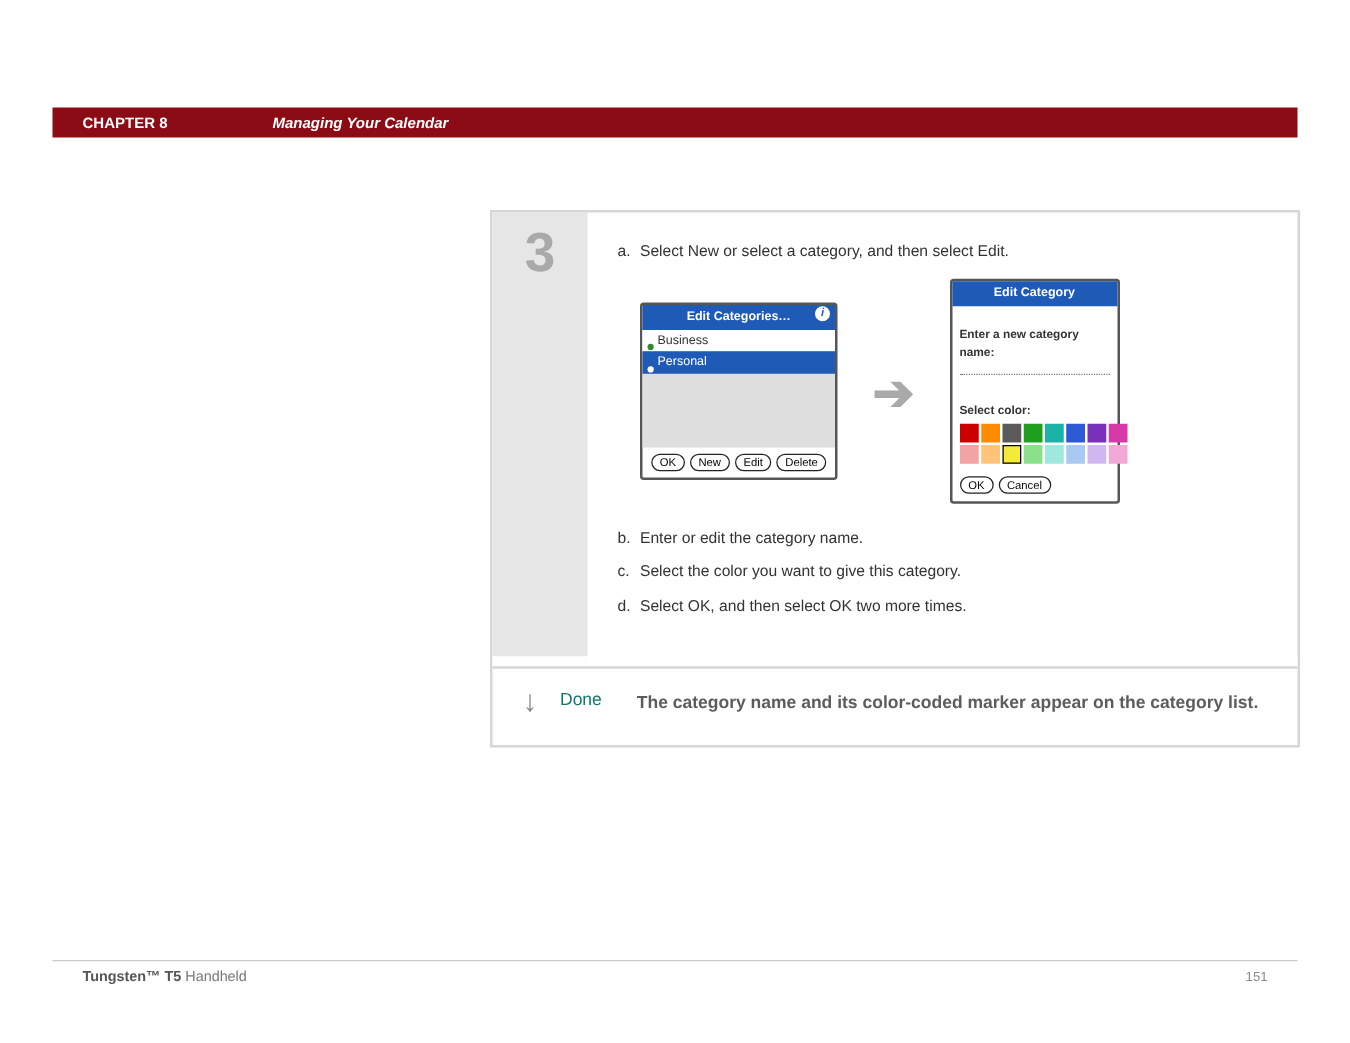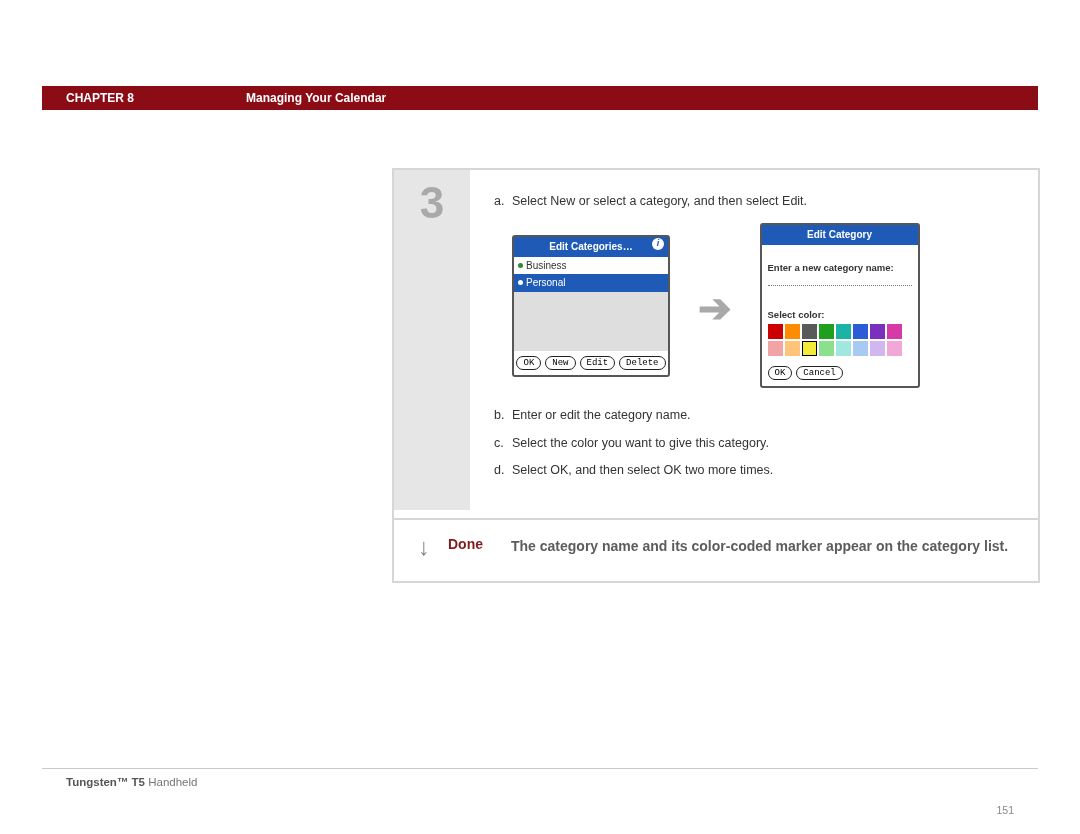--- a/index.html
+++ b/index.html
@@ -17,21 +17,21 @@
     right: 42px;
     height: 24px;
     background: #8b0c14;
     display: flex;
     align-items: center;
     color: #fff;
     font-size: 12px;
     font-weight: bold;
   }
   .header-bar .chapter { margin-left: 24px; }
-  .header-bar .title { margin-left: 112px; }
+  .header-bar .title { margin-left: 84px; font-style: italic; }
 
   .step-card {
     position: absolute;
     top: 168px;
     left: 392px;
     width: 648px;
     border: 2px solid #d6d6d6;
     background: #fff;
   }
   .step-top {
@@ -92,21 +92,21 @@
     display: flex; align-items: center; justify-content: center;
     font-style: italic;
   }
   .dlg1-list {
     height: 94px;
     background: #dedede;
     margin: 0;
   }
   .dlg1-list .item {
     display: flex;
-    align-items: center;
+    align-items: flex-end;
     padding: 1px 4px;
     background: #fff;
     font-size: 10px;
     gap: 3px;
   }
   .dlg1-list .item.selected { background: #1f5ab6; color: #fff; }
   .dlg1-list .dot { width: 5px; height: 5px; border-radius: 50%; }
   .dlg1 .btnrow {
     display: flex;
     gap: 4px;
@@ -114,32 +114,32 @@
     justify-content: center;
   }
   .pbtn {
     border: 1.2px solid #222;
     border-radius: 7px;
     background: #fff;
     font-size: 9px;
     padding: 0px 6px;
     line-height: 12px;
     cursor: pointer;
-    font-family: Liberation Mono, monospace;
+    font-family: Liberation Sans, sans-serif;
     text-align: center;
   }
 
   .arrow {
     font-size: 40px;
     color: #a9a9a9;
     font-weight: bold;
     margin-top: 4px;
   }
 
-  .dlg2 { width: 160px; }
+  .dlg2 { width: 136px; }
   .dlg2 .lbl {
     font-weight: bold;
     font-size: 9.5px;
     padding: 16px 6px 0 6px;
   }
   .dlg2 .input-line {
     border-bottom: 1px dotted #777;
     height: 10px;
     margin: 0 6px 6px 6px;
   }
@@ -163,22 +163,22 @@
     align-items: flex-start;
     gap: 18px;
   }
   .done-row .arrow-down {
     font-size: 24px;
     color: #888;
     line-height: 1;
     margin-top: -1px;
   }
   .done-row .done-label {
-    font-weight: bold;
-    color: #7f1d1d;
+    font-weight: normal;
+    color: #0f766e;
     font-size: 14px;
     margin-right: 10px;
   }
   .done-row .done-text {
     font-weight: bold;
     color: #5c5c5c;
     font-size: 14px;
     flex: 1;
     line-height: 1.5;
   }
@@ -193,21 +193,21 @@
     position: absolute;
     left: 66px;
     top: 776px;
     font-size: 11.5px;
     color: #777;
   }
   .footer-text b { color: #555; }
   .page-num {
     position: absolute;
     right: 66px;
-    top: 804px;
+    top: 776px;
     font-size: 10.5px;
     color: #888;
   }
 </style>
 </head>
 <body>
 
 <div class="header-bar">
   <span class="chapter">CHAPTER 8</span>
   <span class="title">Managing Your Calendar</span>

